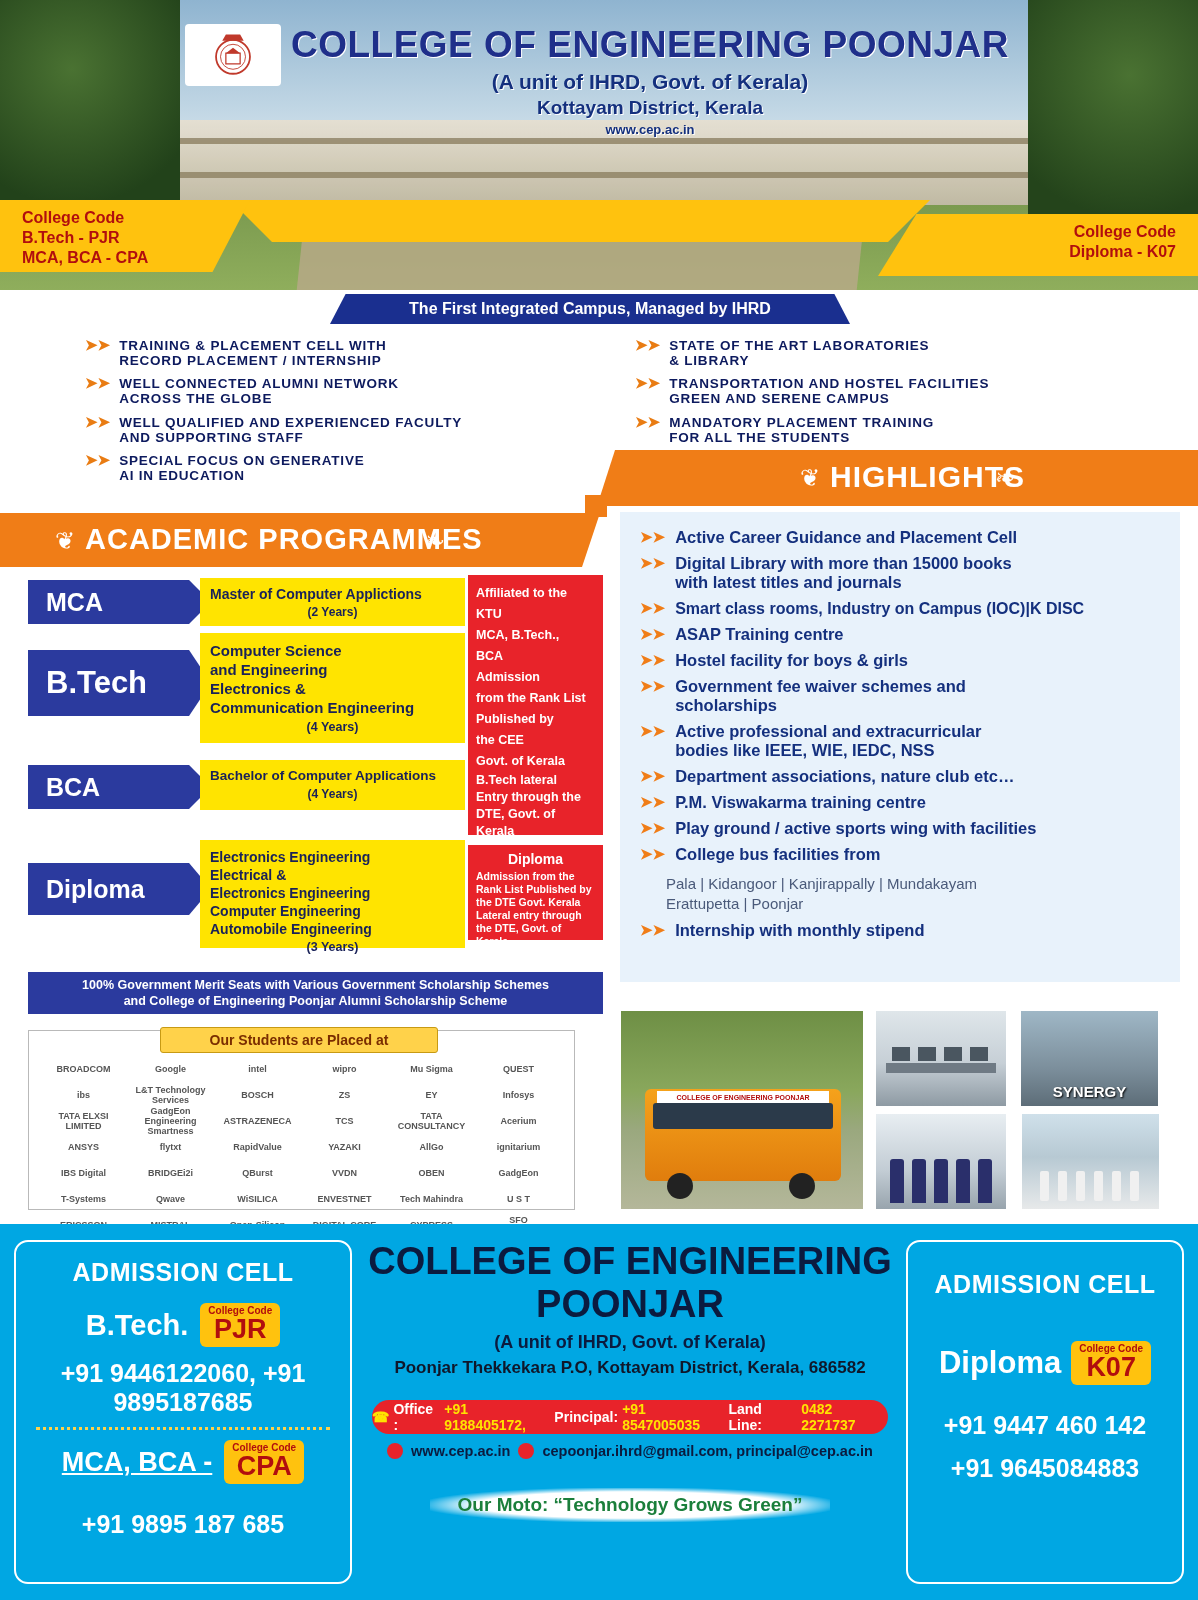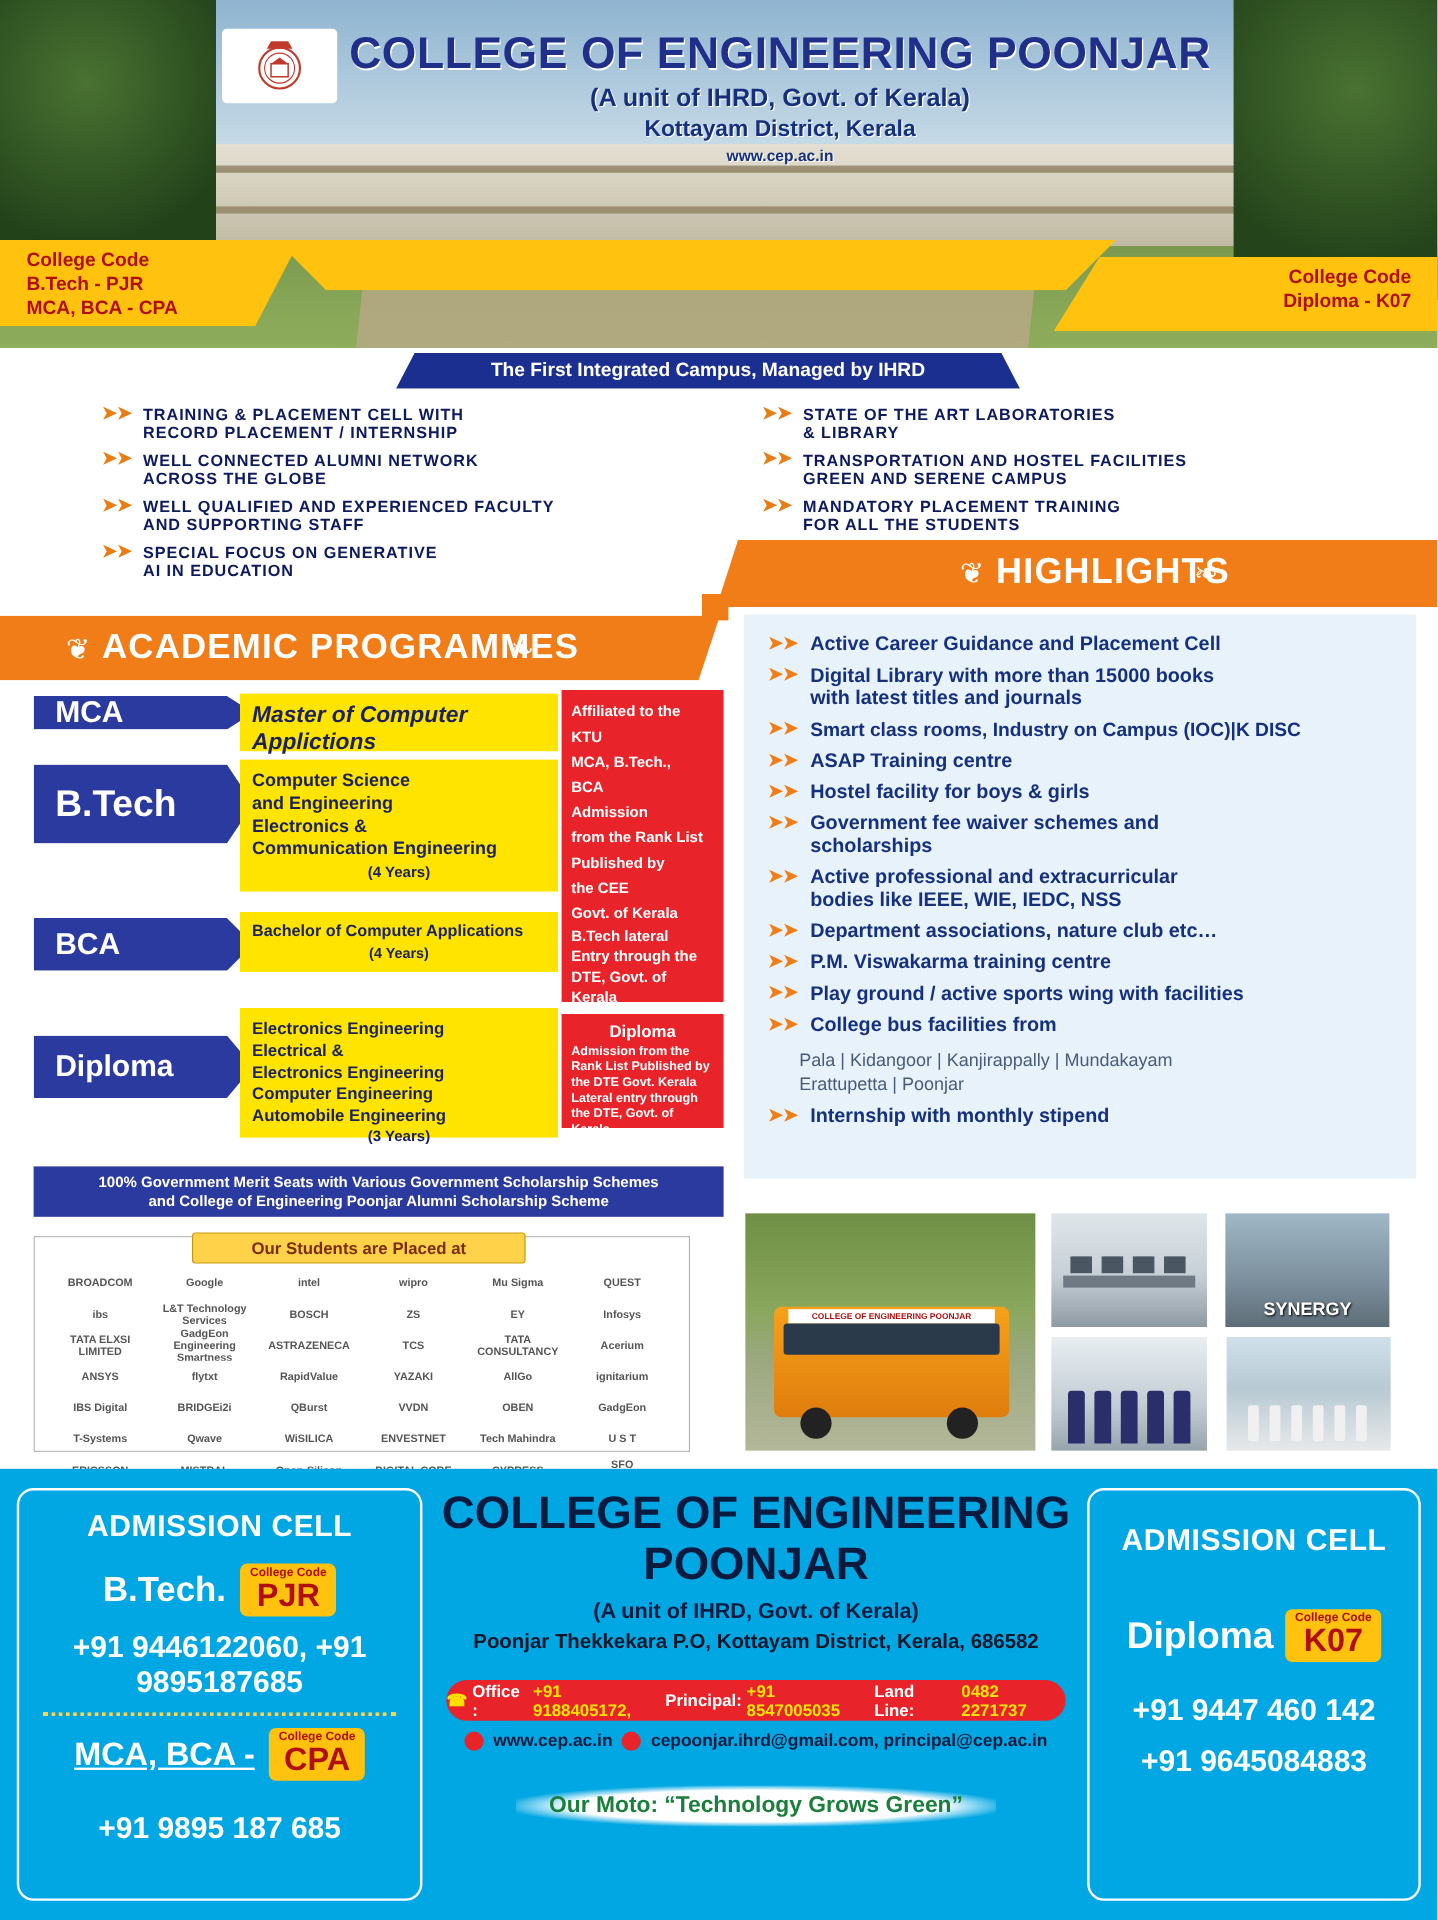--- a/index.html
+++ b/index.html
@@ -285,27 +285,27 @@
 </div>
 
 <div class="sq"></div>
 <div class="ac-band"></div>
 <div class="ac-deco" style="left:55px;">❦</div>
 <div class="ac-title">ACADEMIC PROGRAMMES</div>
 <div class="ac-deco" style="left:425px;">❧</div>
 
 <div class="prog-wrap">
 
-  <div class="prog-tag" style="left:0;top:5px;width:165px;height:28px;font-size:25px;">MCA</div>
+  <div class="prog-tag" style="left:0;top:5px;width:165px;height:44px;font-size:25px;">MCA</div>
   <div class="prog-body" style="left:172px;top:3px;width:265px;height:48px;">
-    <div style="font-size:19px;font-style:italic;">Master of Computer Applictions</div>
+    <div style="font-size:14px;">Master of Computer Applictions</div>
     <div style="font-size:12px;text-align:center;margin-top:3px;">(2 Years)</div>
   </div>
 
-  <div class="prog-tag" style="left:0;top:62px;width:165px;height:66px;font-size:31px;">B.Tech</div>
+  <div class="prog-tag" style="left:0;top:75px;width:165px;height:66px;font-size:31px;">B.Tech</div>
   <div class="prog-body" style="left:172px;top:58px;width:265px;height:110px;">
     <div style="font-size:15px;line-height:19px;white-space:pre-line;">Computer Science
 and Engineering
 Electronics &amp;
 Communication Engineering</div>
     <div style="font-size:12.5px;text-align:center;margin-top:3px;">(4 Years)</div>
   </div>
 
   <div class="prog-tag" style="left:0;top:190px;width:165px;height:44px;font-size:25px;">BCA</div>
   <div class="prog-body" style="left:172px;top:185px;width:265px;height:50px;">

